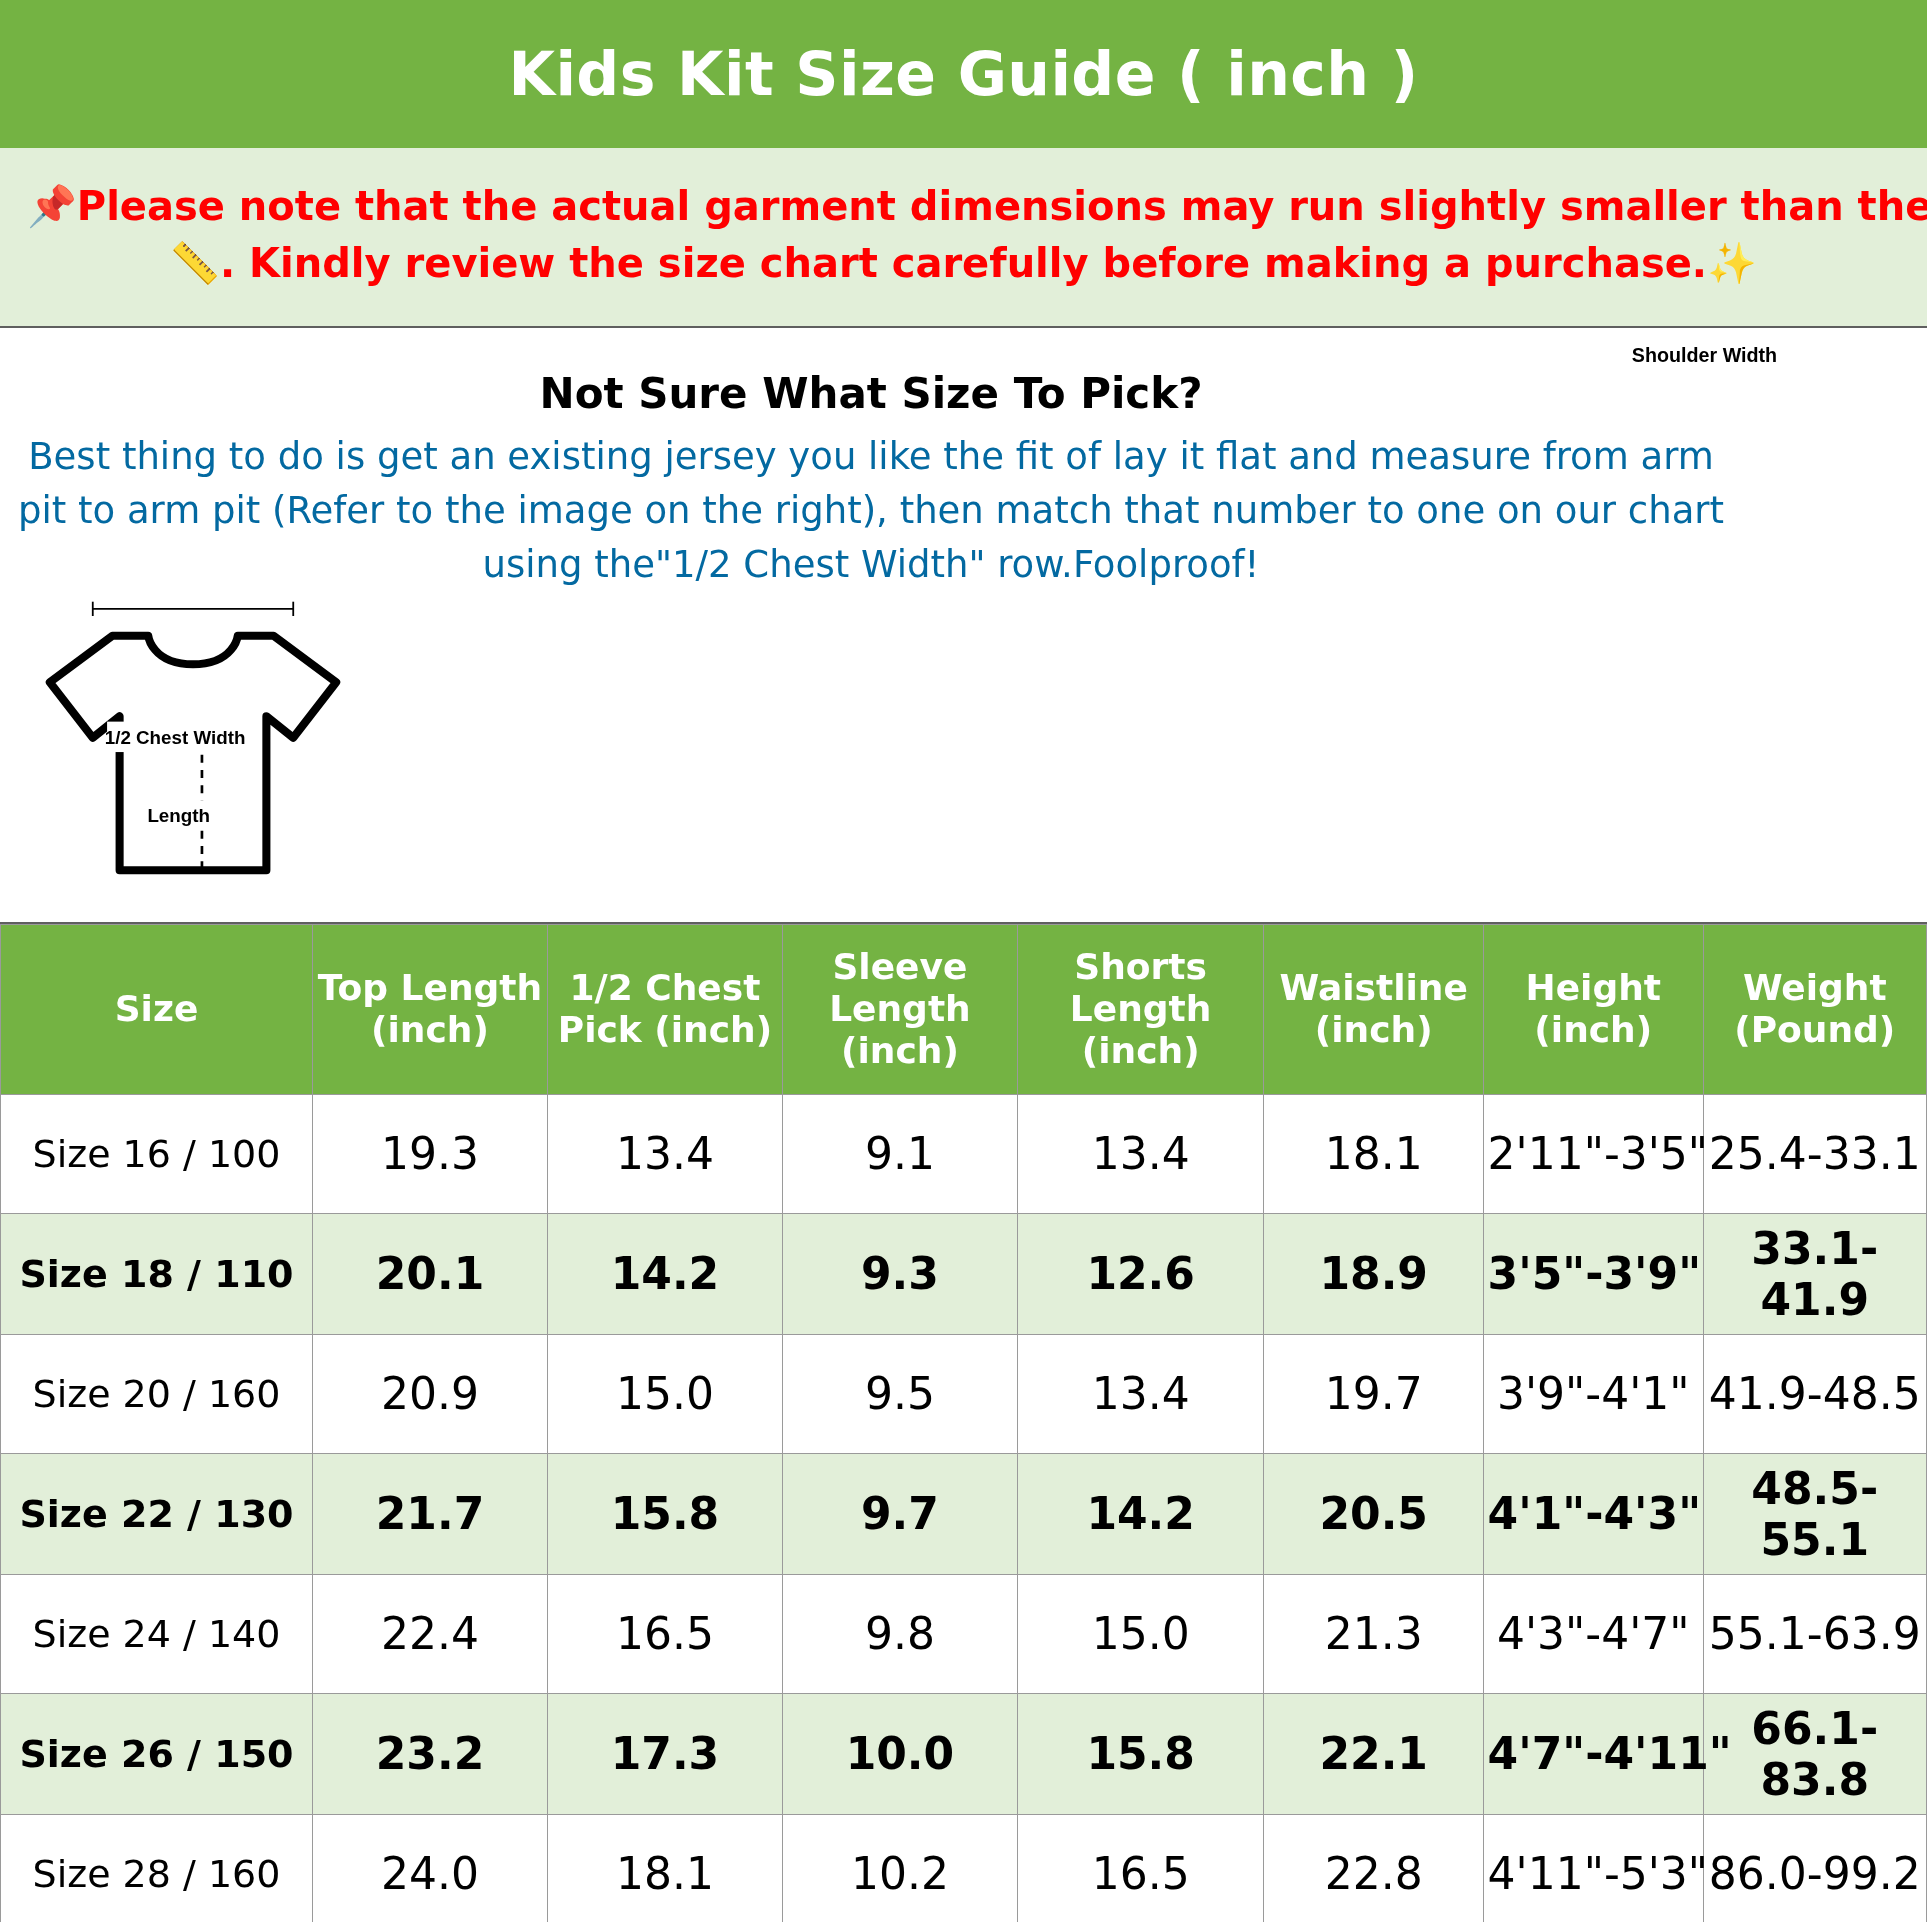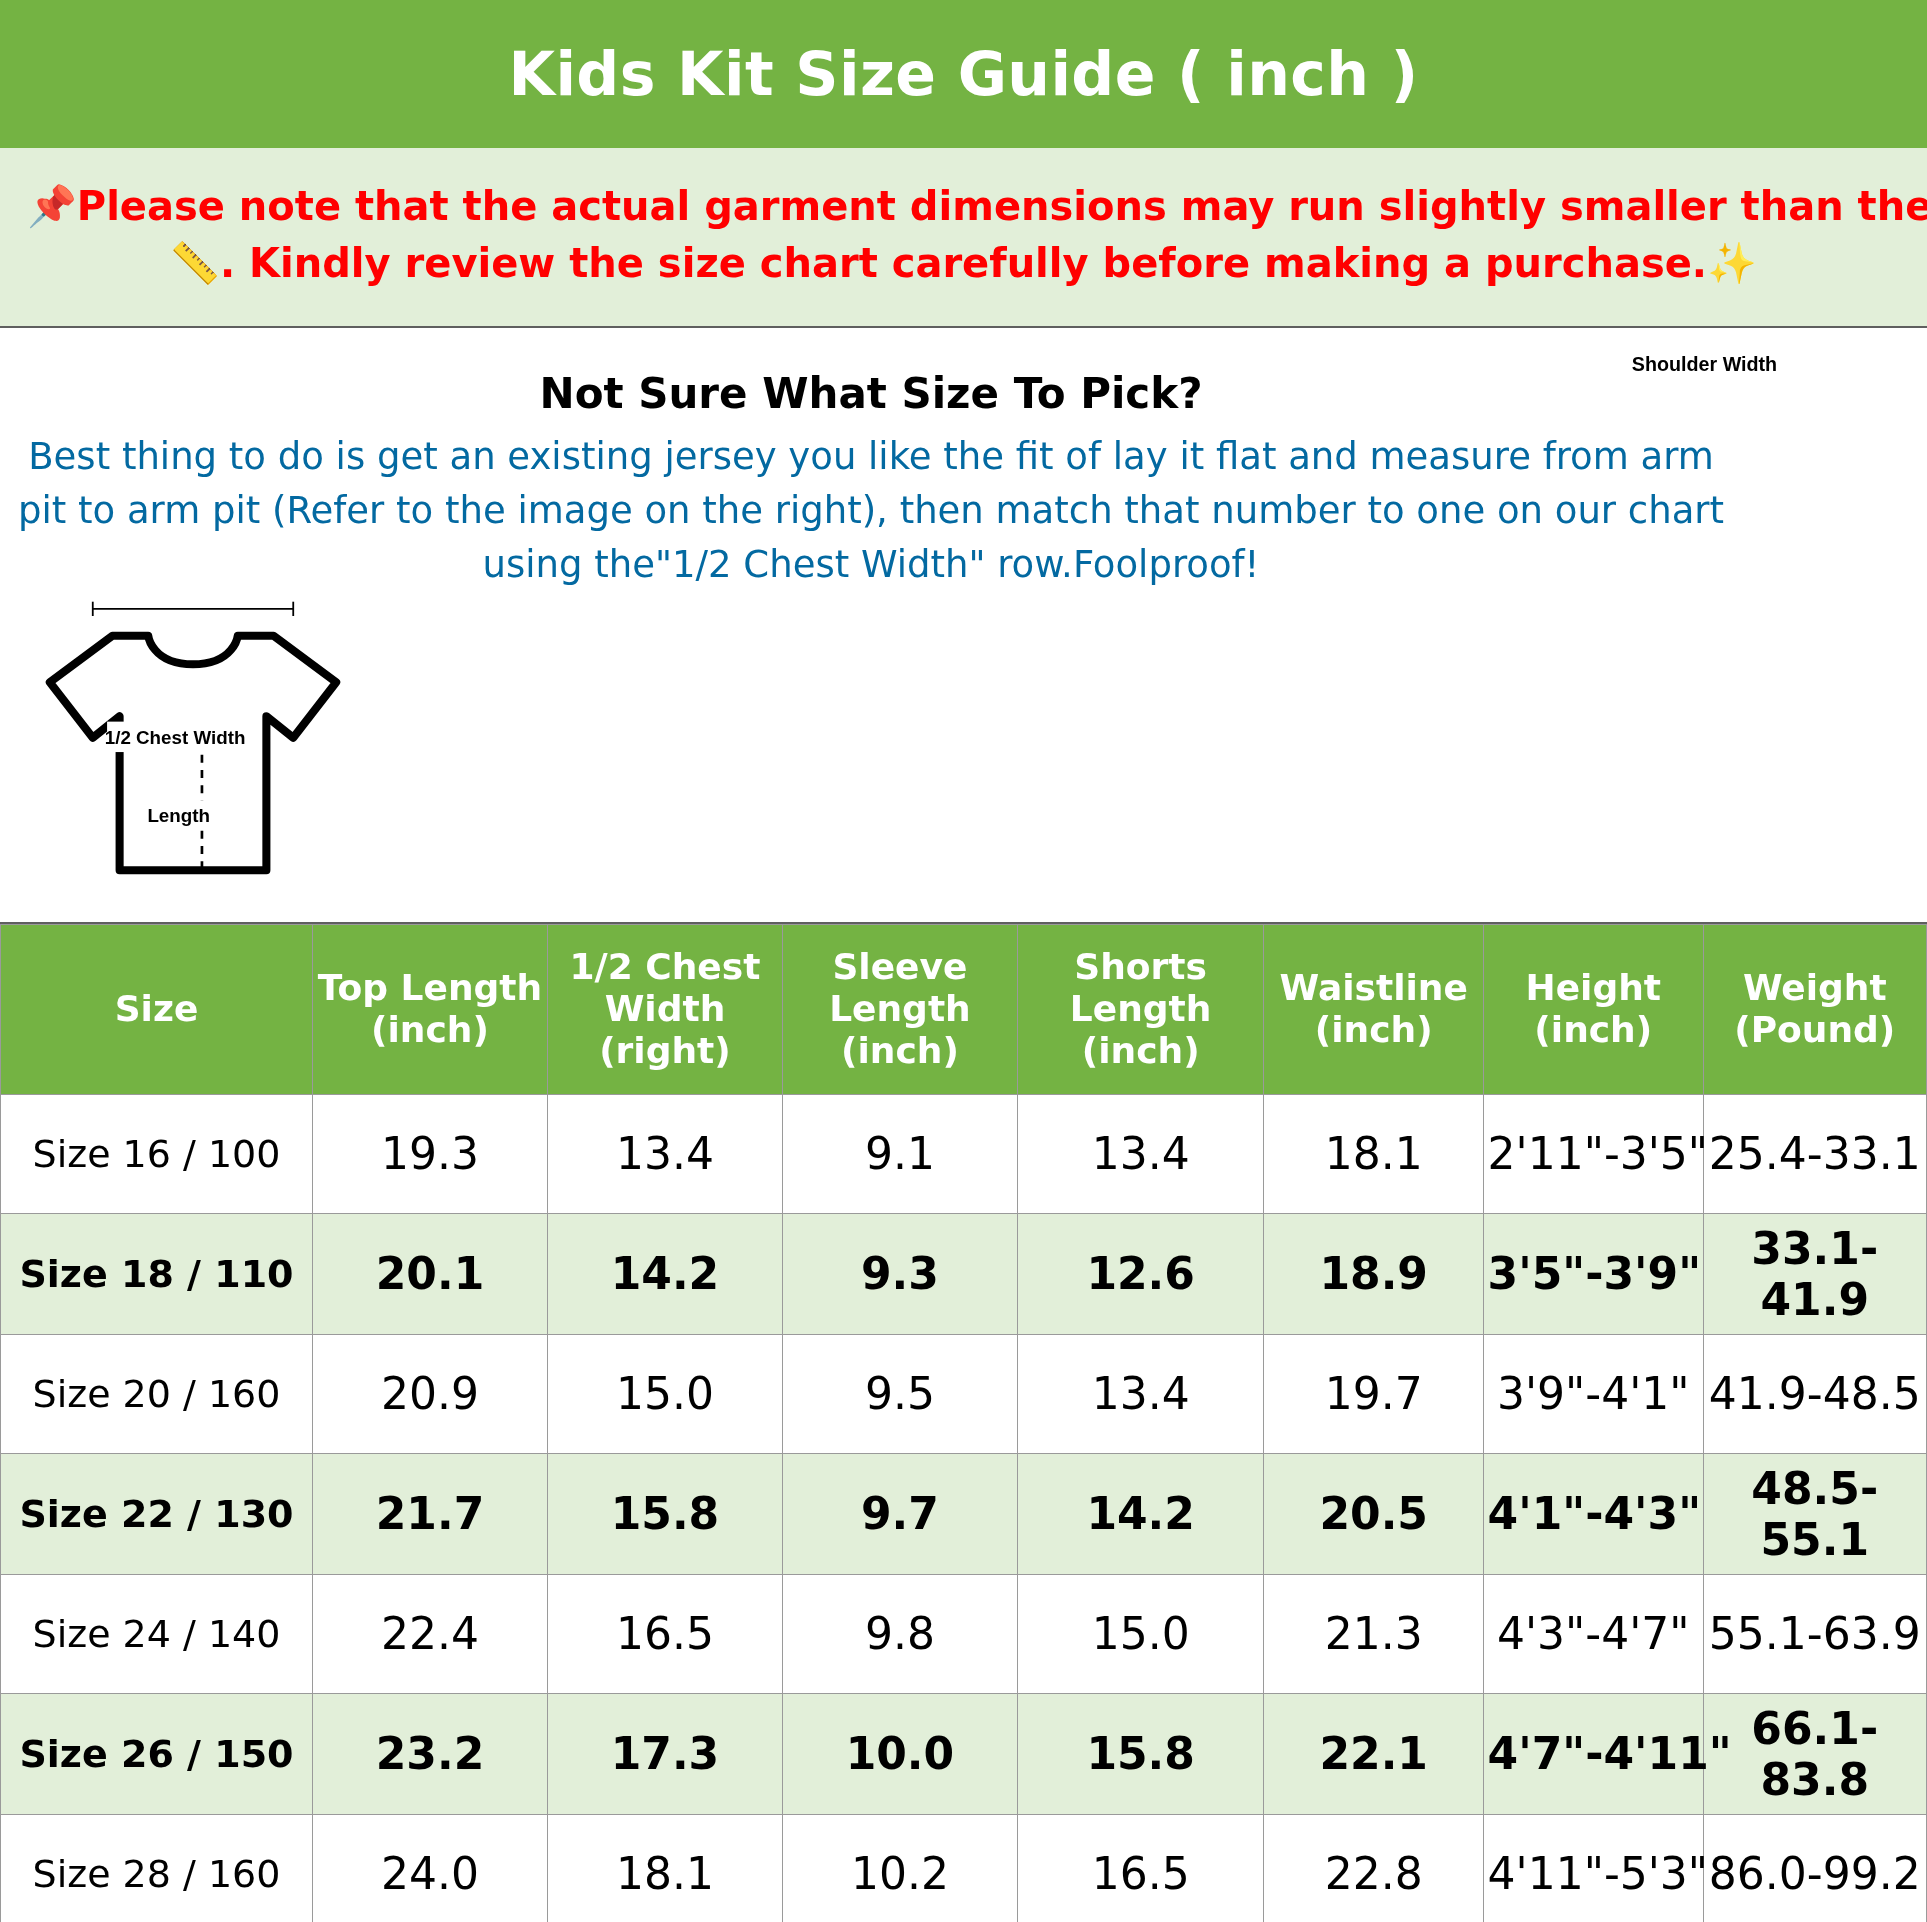--- a/index.html
+++ b/index.html
@@ -188,21 +188,21 @@
         <line x1="106" y1="160" x2="210" y2="160" stroke="#000" stroke-width="3" stroke-dasharray="9,8"></line>
 
         <line x1="210" y1="160" x2="210" y2="306" stroke="#000" stroke-width="3" stroke-dasharray="9,8"></line>
 
         <rect x="104" y="140" width="152" height="34" fill="#ffffff" stroke="none"></rect>
         <text x="180" y="165" font-family="Liberation Sans, sans-serif" font-size="21" font-weight="bold" text-anchor="middle" fill="#000">1/2 Chest Width</text>
 
         <rect x="132" y="228" width="104" height="32" fill="#ffffff" stroke="none"></rect>
         <text x="184" y="252" font-family="Liberation Sans, sans-serif" font-size="21" font-weight="bold" text-anchor="middle" fill="#000">Length</text>
       </svg>
-      <div style="position:absolute; top:25px; right:106px; width:233px; text-align:center; font-size:19.7px; font-weight:bold; font-family:'Liberation Sans', sans-serif;">Shoulder Width</div>
+      <div style="position:absolute; top:16px; right:106px; width:233px; text-align:center; font-size:19.7px; font-weight:bold; font-family:'Liberation Sans', sans-serif;">Shoulder Width</div>
     </div>
   </div>
 
   <div class="table-wrap">
     <table class="size-table">
       <colgroup>
         <col class="c-size">
           <col class="c-top">
           <col class="c-chest">
           <col class="c-sleeve">
@@ -215,21 +215,21 @@
         <tr>
           <th>
             <div>Size</div>
           </th>
           <th>
             <div>Top Length</div>
             <div>(inch)</div>
           </th>
           <th>
             <div>1/2 Chest</div>
-            <div>Width (right)</div>
+            <div>Pick (inch)</div>
           </th>
           <th>
             <div>Sleeve</div>
             <div>Length (inch)</div>
           </th>
           <th>
             <div>Shorts</div>
             <div>Length (inch)</div>
           </th>
           <th>

